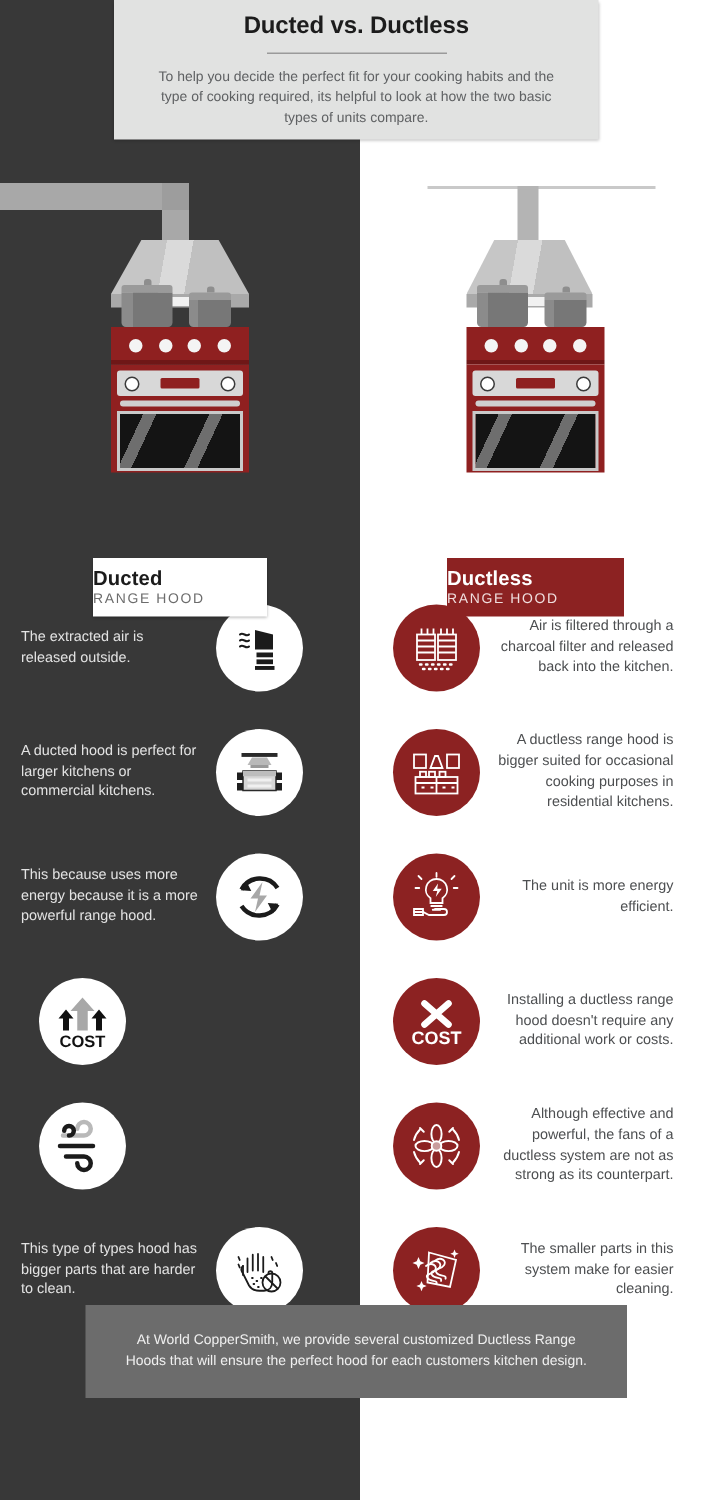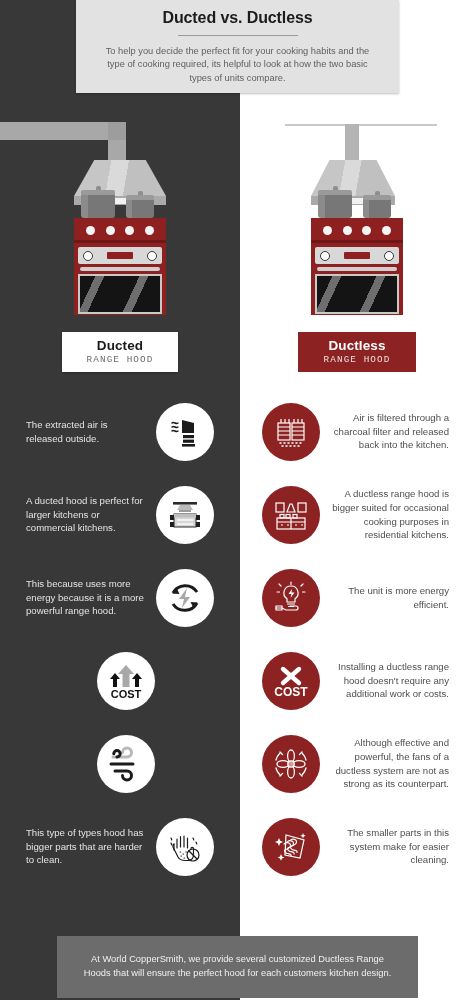--- a/index.html
+++ b/index.html
@@ -50,47 +50,47 @@
   .stove .oven{height:72px;background:#8f2020;box-sizing:border-box;padding:4px;}
   .panel{height:17px;background:#d8d8d8;border-radius:2px;display:flex;align-items:center;
     justify-content:space-between;padding:0 5px;box-sizing:border-box;}
   .panel .dial{width:10px;height:10px;border-radius:50%;background:#fff;border:1.6px solid #3a3a3a;box-sizing:border-box;}
   .panel .display{width:26px;height:7px;background:#8f2020;border-radius:1px;}
   .handle{height:4px;background:#cfcfcf;border-radius:2px;margin:3px 2px;}
   .window{height:40px;background:#171717;border:2px solid #c9c9c9;box-sizing:border-box;
     background:repeating-linear-gradient(115deg,#141414 0 14px,#6e6e6e 14px 22px,#141414 22px 40px);}
 
   
-  .type-label{position:absolute;z-index:7;text-align:center;box-sizing:border-box;padding:6px 0 7px 0;}
+  .type-label{position:absolute;z-index:7;text-align:left;box-sizing:border-box;padding:6px 0 7px 0;margin-top:40px;}
   .type-label .big{font-size:13.5px;font-weight:bold;letter-spacing:.1px;}
-  .type-label .small{font-size:9.3px;letter-spacing:1.1px;margin-top:1px;font-family:Liberation Mono, monospace;}
+  .type-label .small{font-size:9.3px;letter-spacing:1.1px;margin-top:1px;}
   .label-ducted{left:62px;top:332px;width:116px;background:#ffffff;box-shadow:0 1px 2px rgba(0,0,0,.3);}
   .label-ducted .big{color:#1b1b1b;} .label-ducted .small{color:#6c6c6c;}
   .label-ductless{left:298px;top:332px;width:118px;background:#8c2222;}
   .label-ductless .big{color:#ffffff;} .label-ductless .small{color:#f0dede;}
 
   
   .rows{position:absolute;left:0;top:390px;width:474px;z-index:5;}
   .row{position:relative;height:83px;}
   .side{position:absolute;top:0;display:flex;align-items:center;}
-  .side-left{left:14px;width:212px;justify-content:center;}
+  .side-left{left:14px;width:212px;justify-content:flex-start;}
   .side-right{left:262px;width:208px;}
   .txt{font-size:9.6px;line-height:13.6px;}
   .txt-left{color:#e3e3e3;width:118px;}
   .txt-right{color:#4d4f51;width:118px;margin-left:11px;text-align:right;}
   .bubble{width:58px;height:58px;border-radius:50%;display:flex;align-items:center;
     justify-content:center;flex:none;}
   .bubble-left{background:#ffffff;margin-left:12px;}
   .bubble-right{background:#8c2222;}
   .side-left{align-items:center;}
   .row-inner-left{display:flex;align-items:center;height:83px;}
   .row-inner-right{display:flex;align-items:center;height:83px;}
 
   
-  .footer{position:absolute;left:57px;top:936px;width:361px;height:62px;background:#6c6c6c;
+  .footer{position:absolute;left:57px;top:870px;width:361px;height:62px;background:#6c6c6c;
     display:flex;align-items:center;justify-content:center;text-align:center;z-index:7;}
   .footer-text{font-size:9.3px;line-height:13.6px;color:#f0f0f0;padding:0 22px;}
 
   svg{display:block;}
 </style>
 </head>
 <body>
 
 <div id="infographic">
 

